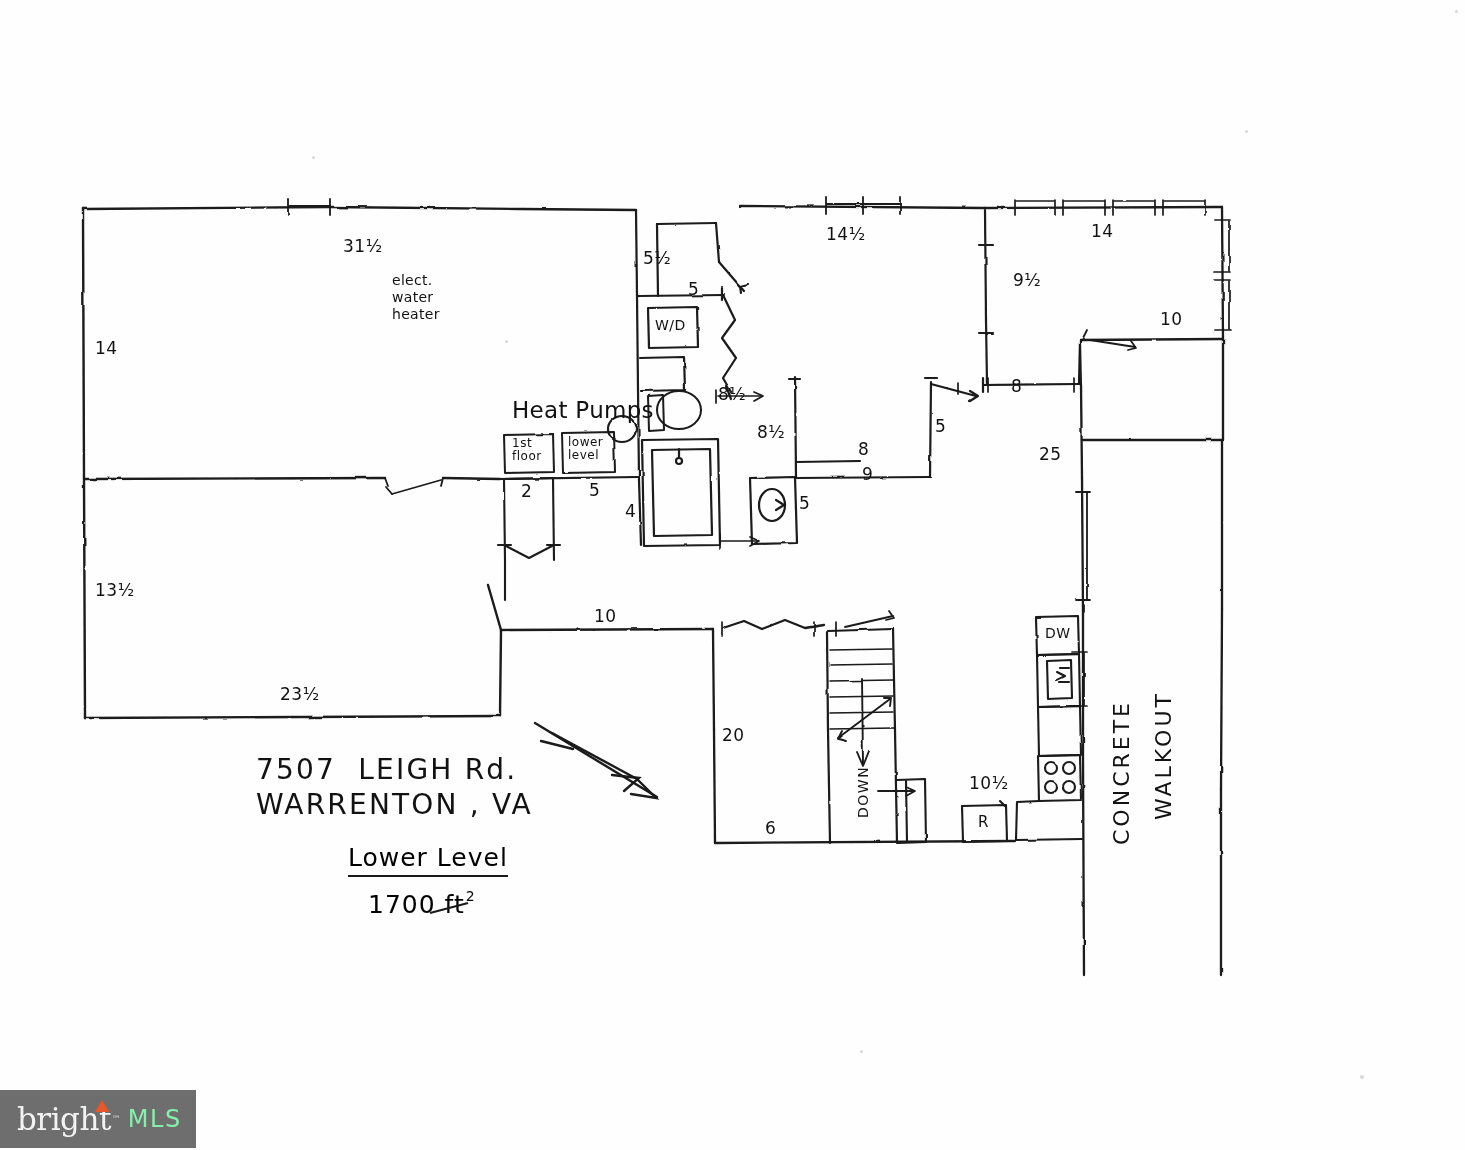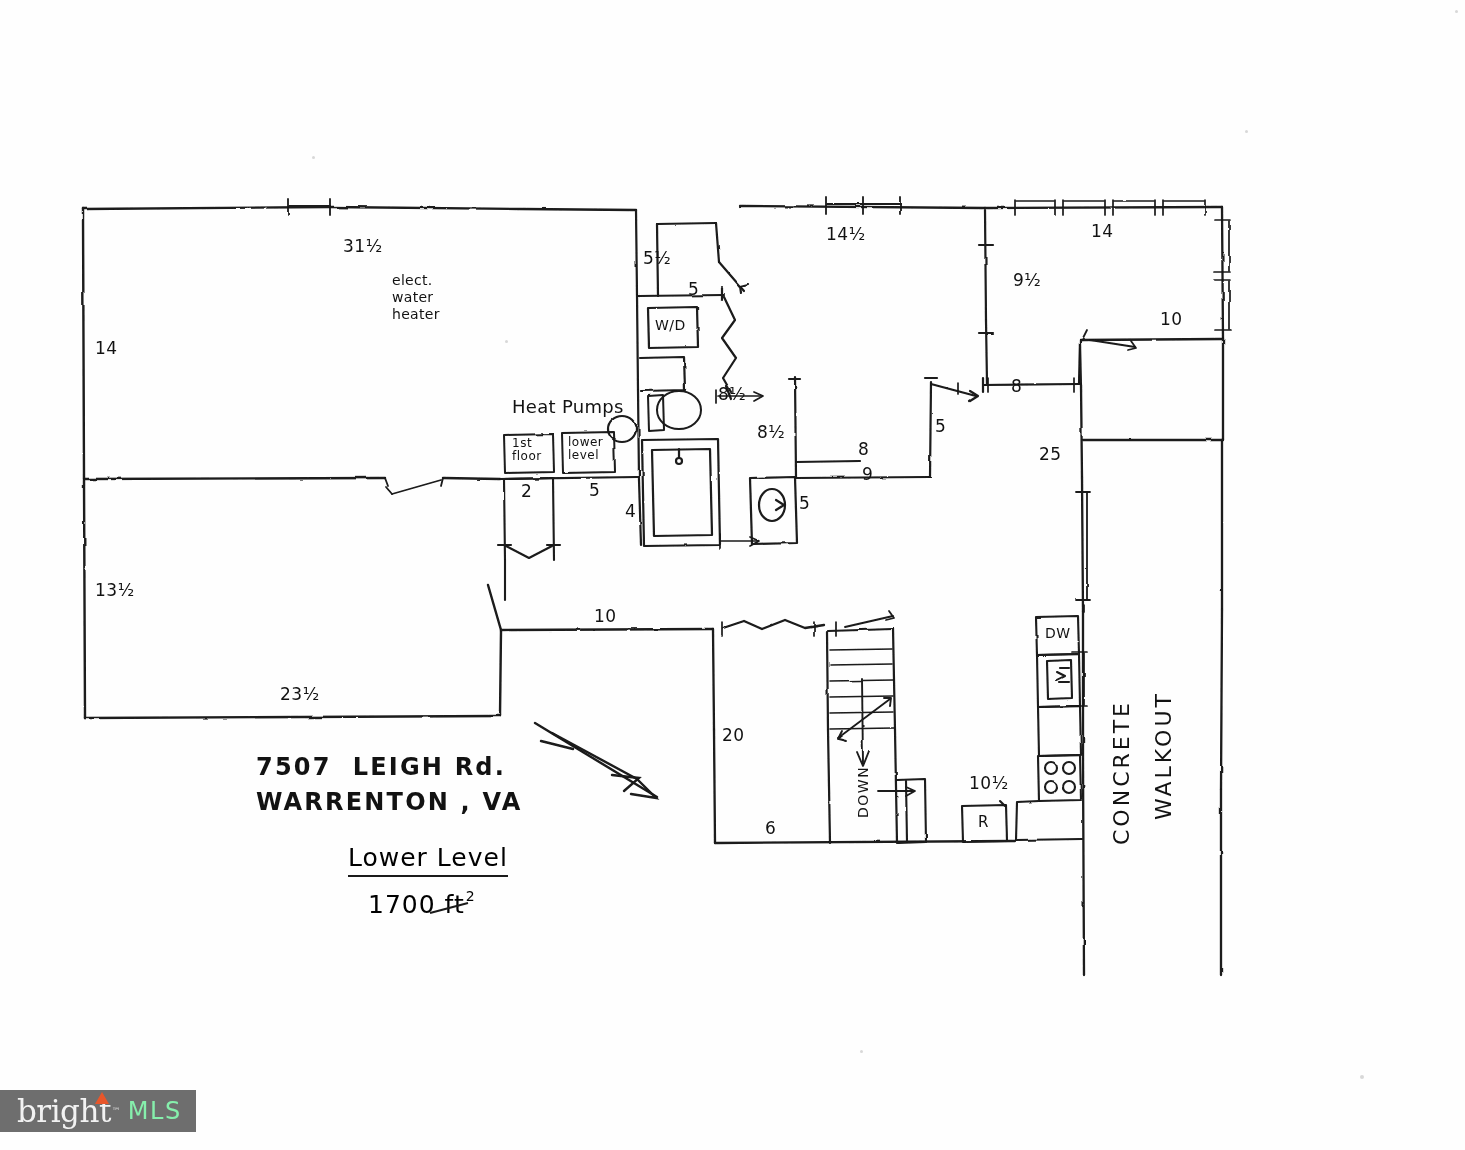--- a/index.html
+++ b/index.html
@@ -17,29 +17,29 @@
     color:#121212;
     font-family:"DejaVu Sans", sans-serif;
     white-space:pre;
     line-height:1.05;
     user-select:none;
   }
   .dim-label{font-size:17px;letter-spacing:.5px;}
   .note-label{font-size:15px;letter-spacing:.3px;}
   .fixture-label{font-size:14px;letter-spacing:.5px;}
 
-  .title-line{font-size:24px;letter-spacing:2.2px;font-weight:700;}
+  .title-line{font-size:28px;letter-spacing:2.2px;font-weight:400;}
   .title-sub{font-size:25px;letter-spacing:1px;}
   .title-area{font-size:25px;letter-spacing:1px;}
 
   .rot90{transform:rotate(-90deg);transform-origin:left top;}
 
   
   #mls-watermark{
-    position:absolute;left:0;top:1090px;width:196px;height:42px;
+    position:absolute;left:0;top:1090px;width:196px;height:58px;
     background:#6e6e6e;display:flex;align-items:center;
     box-sizing:border-box;padding-left:17px;
   }
   #mls-watermark .wm-bright{
     font-family:"DejaVu Serif", serif;font-size:31px;color:#f2f2f2;
     letter-spacing:-.5px;position:relative;
   }
   #mls-watermark .wm-dot{
     position:absolute;right:2px;top:-1px;width:0;height:0;
     border-left:7px solid transparent;border-right:7px solid transparent;
@@ -407,21 +407,21 @@
 
   <div class="dim-label" style="left:594px;top:608px;">10</div>
   <div class="dim-label" style="left:722px;top:727px;">20</div>
   <div class="dim-label" style="left:765px;top:820px;">6</div>
   <div class="dim-label" style="left:969px;top:775px;">10½</div>
 
   <div class="note-label" style="left:392px;top:272px;font-size:14px;line-height:1.22;">elect.
 water
 heater</div>
 
-  <div class="note-label" style="left:512px;top:398px;font-size:18px;">Heat Pumps</div>
+  <div class="note-label" style="left:512px;top:398px;font-size:23px;">Heat Pumps</div>
 
   <div class="fixture-label" style="left:512px;top:437px;font-size:12px;line-height:1.08;">1st
 floor</div>
   <div class="fixture-label" style="left:568px;top:436px;font-size:12px;line-height:1.08;">lower
 level</div>
 
   <div class="fixture-label" style="left:655px;top:318px;font-size:14px;">W/D</div>
   <div class="fixture-label" style="left:1045px;top:626px;font-size:14px;">DW</div>
   <div class="fixture-label" style="left:978px;top:815px;font-size:15px;">R</div>
 

